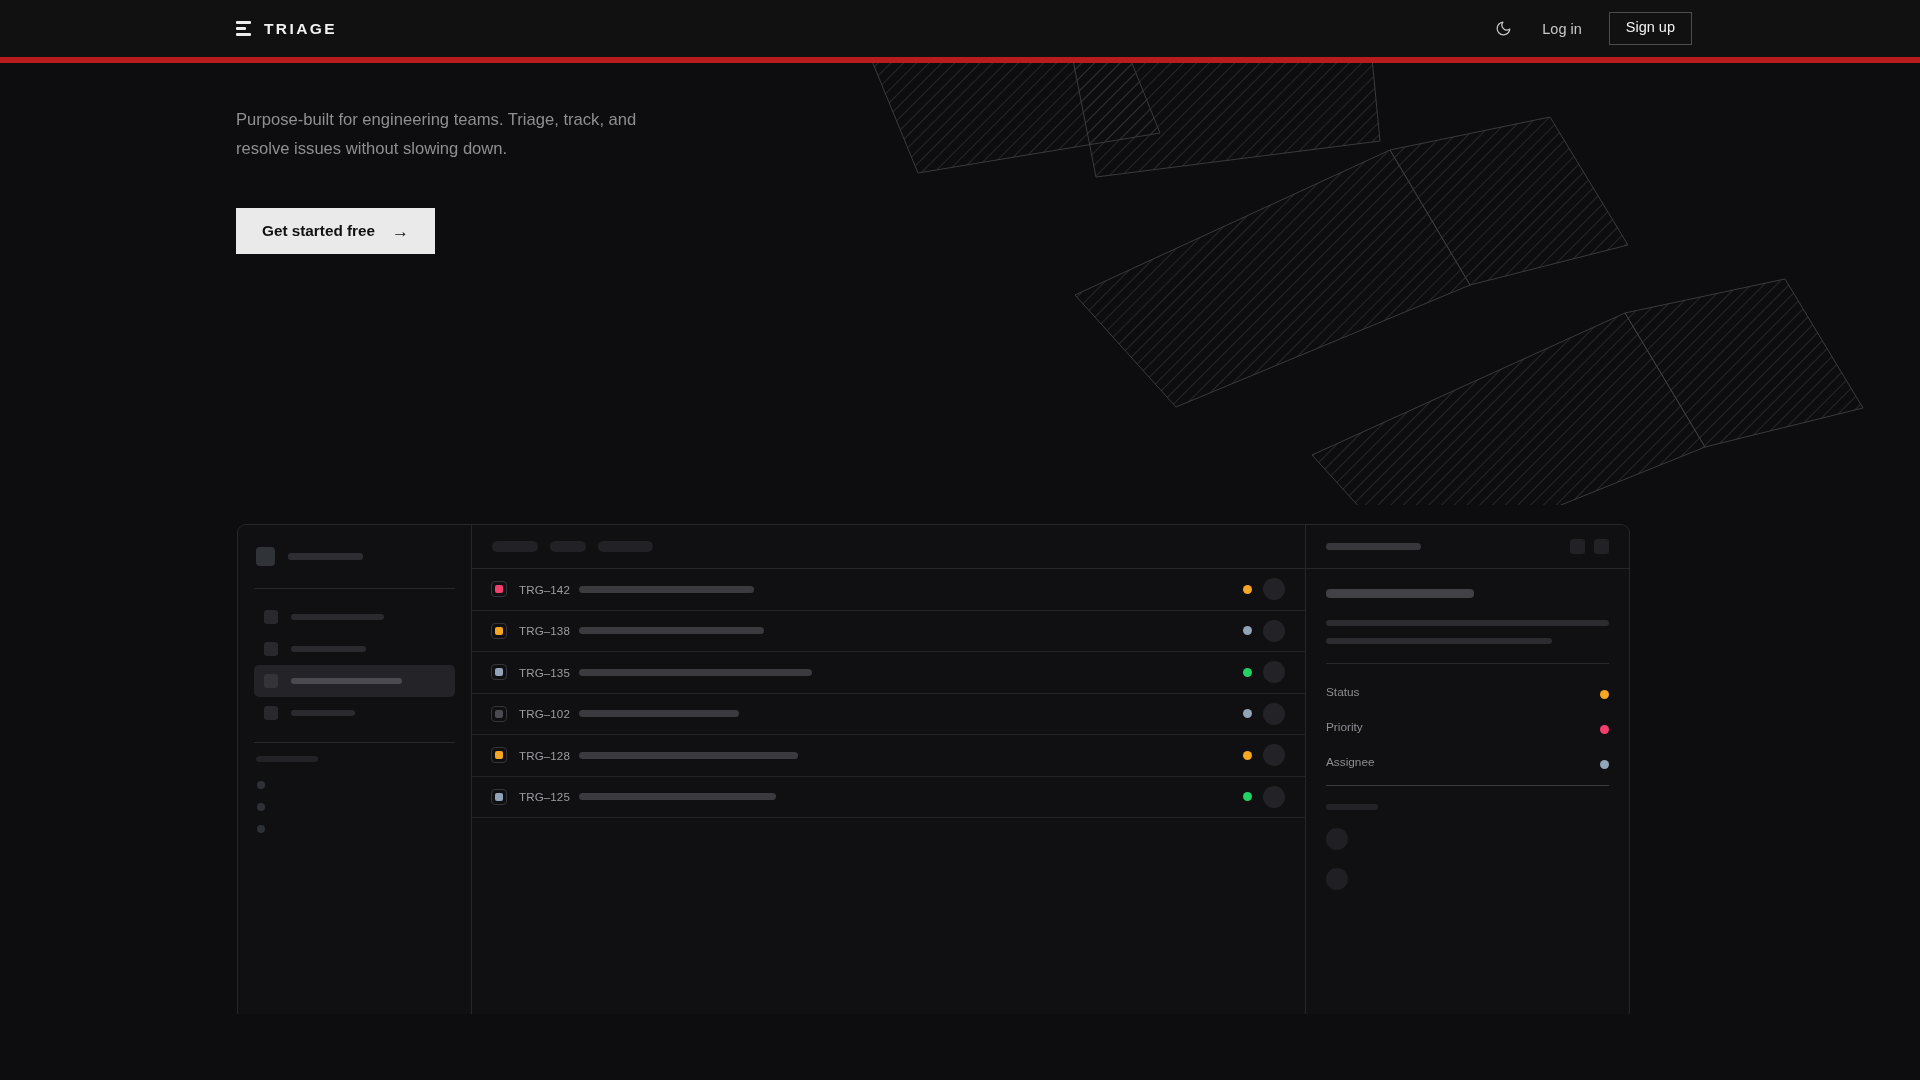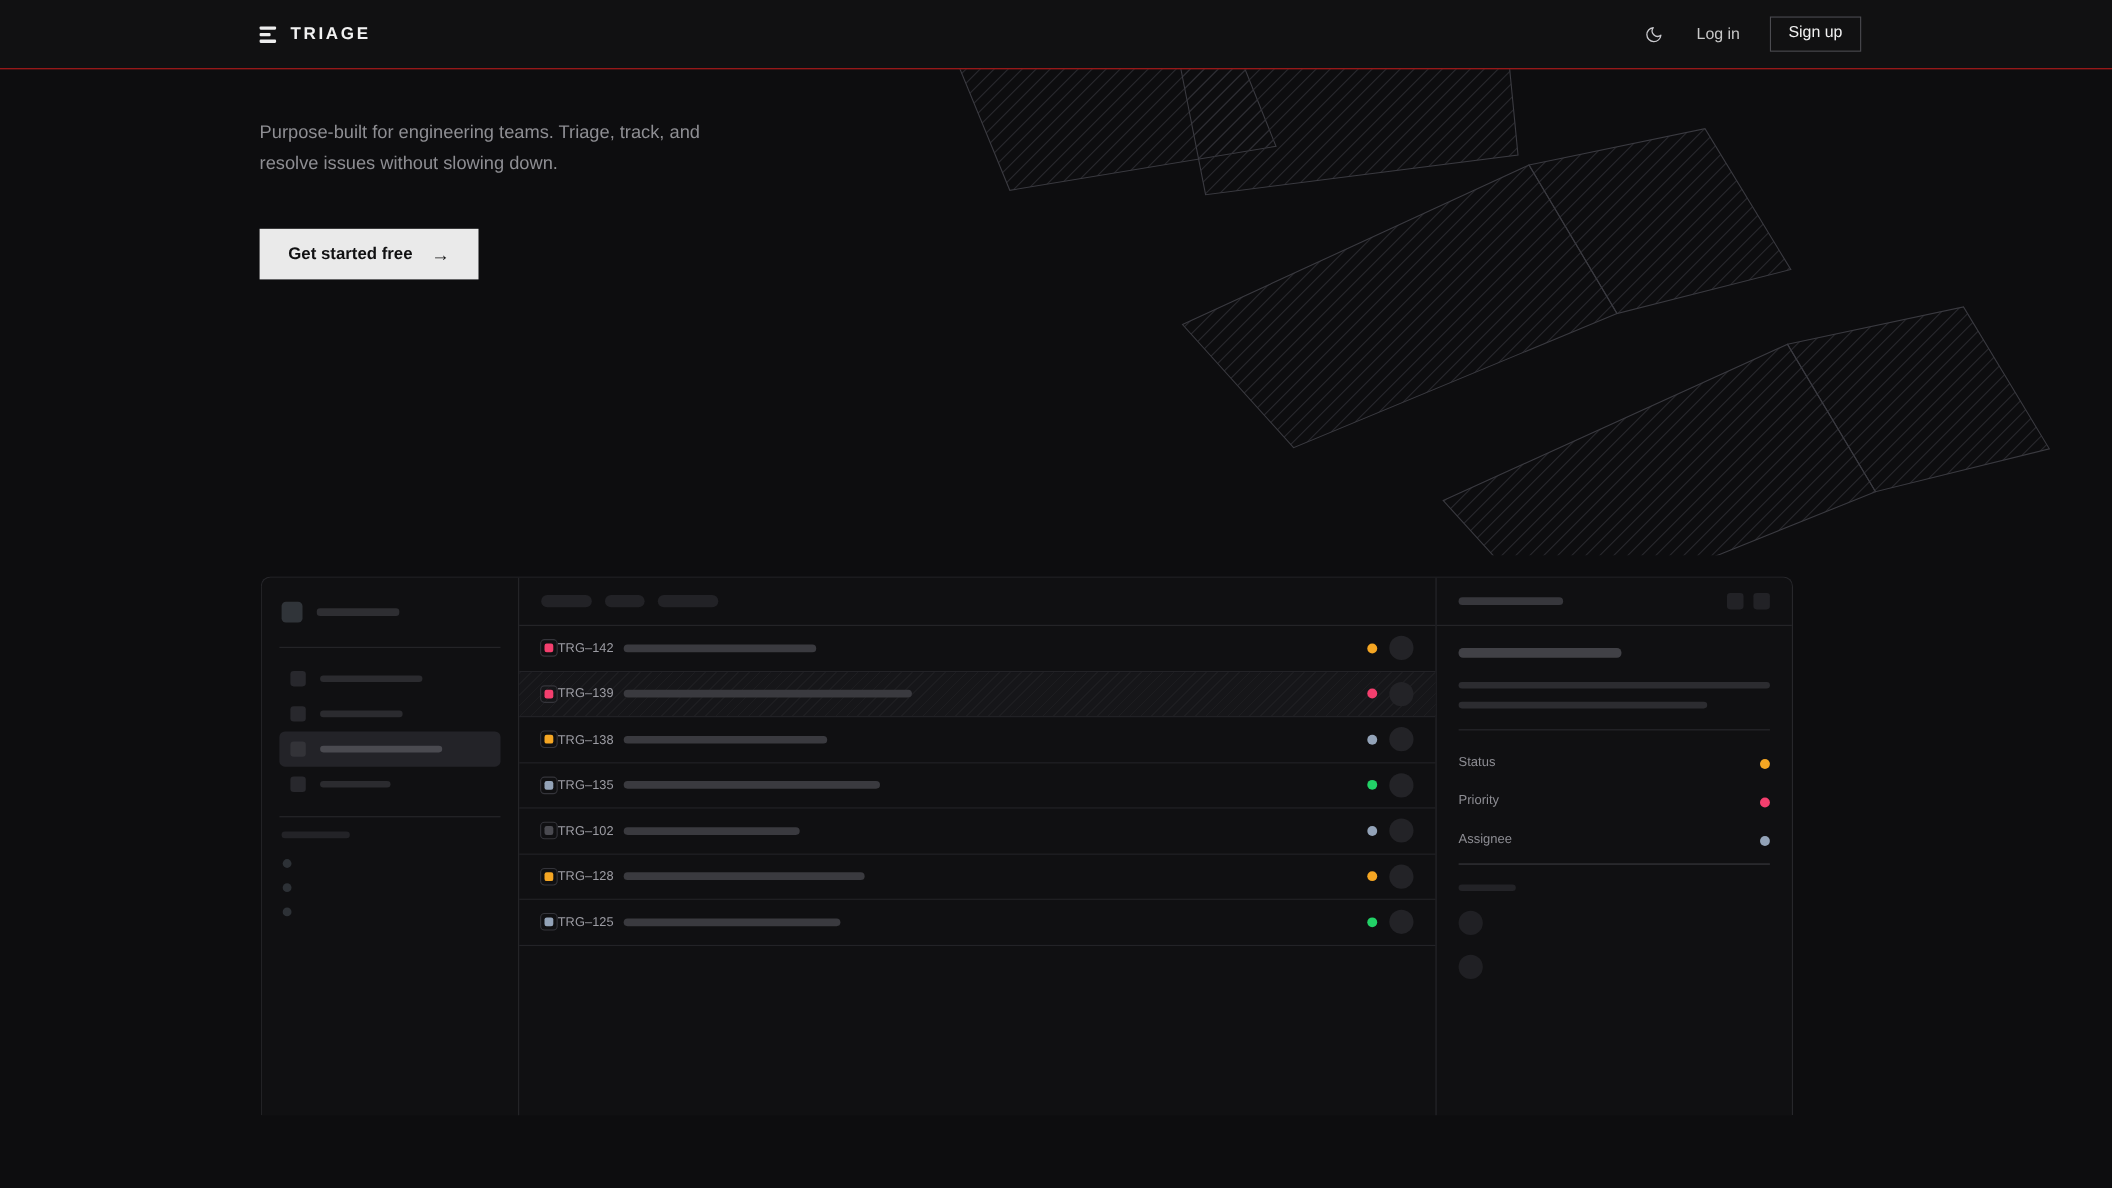--- a/index.html
+++ b/index.html
@@ -24,21 +24,21 @@
     height: 1080px;
     overflow: hidden;
   }
 
   
   .site-header {
     position: relative;
     z-index: 30;
     height: 63px;
     background: #111112;
-    border-bottom: 1px solid #b91c1c;
+    border-bottom: 6px solid #b91c1c;
     display: flex;
     align-items: center;
     padding: 0 228px 0 236px;
   }
 
   .brand {
     display: flex;
     align-items: center;
     gap: 13px;
     cursor: pointer;
@@ -242,20 +242,21 @@
     border: 1px solid #34343a;
     border-radius: 4px;
     display: flex; align-items: center; justify-content: center;
     flex: 0 0 16px;
   }
   .mk-badge i { width: 8px; height: 8px; border-radius: 2px; display: block; }
 
   .mk-id {
     font-size: 11.6px;
     color: #9c9ca3;
+    margin-left: 12px;
     width: 53px;
     flex: 0 0 53px;
     letter-spacing: 0.1px;
   }
 
   .mk-title-bar {
     height: 7px;
     background: #3a3a3f;
     border-radius: 3.5px;
     margin-left: 7px;
@@ -414,31 +415,20 @@
         </div>
       <div id="issue-rows">
           <div class="mk-row">
             <span class="mk-badge">
               <i style="background:#f43f6e"></i>
             </span>
             <span class="mk-id">TRG–142</span>
             <span class="mk-title-bar" style="width:175px"></span>
             <span class="mk-row-right">
               <span class="mk-status-dot" style="background:#f5a623"></span>
-              <span class="mk-avatar"></span>
-            </span>
-          </div>
-          <div class="mk-row hl">
-            <span class="mk-badge">
-              <i style="background:#f43f6e"></i>
-            </span>
-            <span class="mk-id">TRG–139</span>
-            <span class="mk-title-bar" style="width:262px"></span>
-            <span class="mk-row-right">
-              <span class="mk-status-dot" style="background:#f43f6e"></span>
               <span class="mk-avatar"></span>
             </span>
           </div>
           <div class="mk-row">
             <span class="mk-badge">
               <i style="background:#f5a623"></i>
             </span>
             <span class="mk-id">TRG–138</span>
             <span class="mk-title-bar" style="width:185px"></span>
             <span class="mk-row-right">

